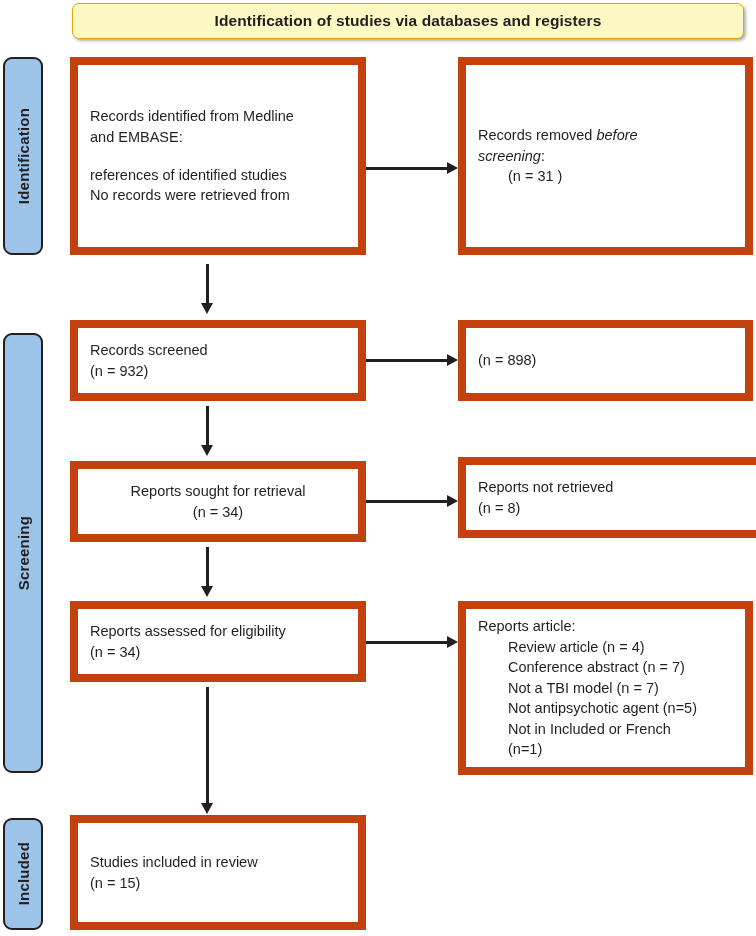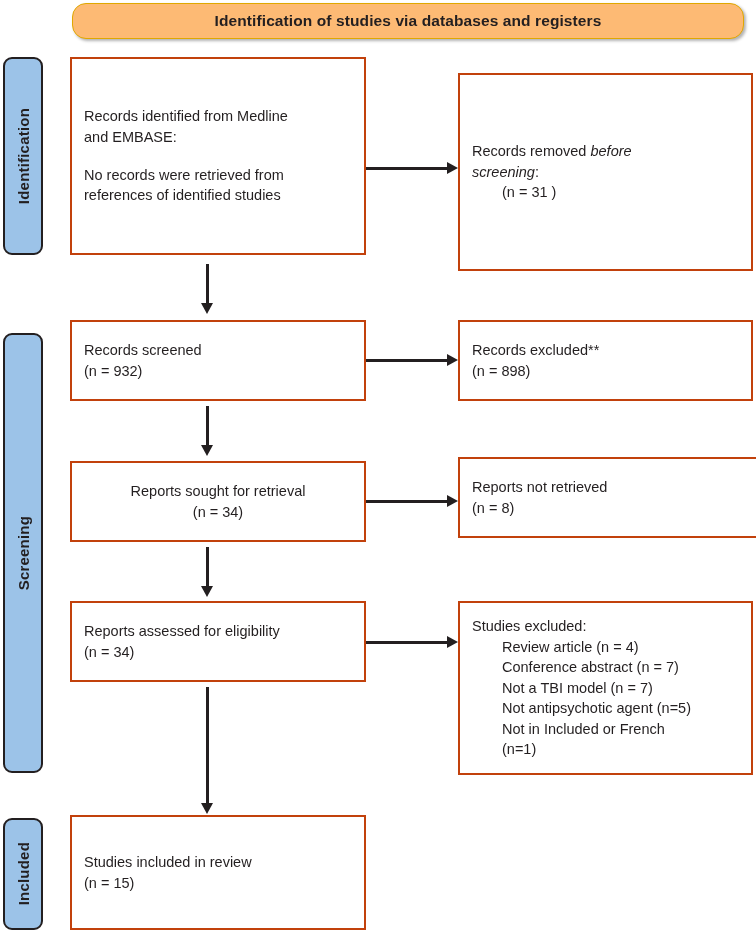--- a/index.html
+++ b/index.html
@@ -23,23 +23,23 @@
     height: 936px;
   }
 
   
   .header-bar {
     position: absolute;
     left: 72px;
     top: 3px;
     width: 672px;
     height: 36px;
-    background: #fdba74;
+    background: #fef9c3;
     border: 1px solid #e0a800;
-    border-radius: 14px;
+    border-radius: 7px;
     box-shadow: 2px 2px 3px rgba(0,0,0,0.30);
     display: flex;
     align-items: center;
     justify-content: center;
     box-sizing: border-box;
   }
   .header-bar span {
     font-size: 15.5px;
     font-weight: bold;
     color: #231f20;
@@ -69,31 +69,31 @@
     letter-spacing: 0.2px;
   }
   .stage-identification { top: 57px;  height: 198px; }
   .stage-screening     { top: 333px; height: 440px; }
   .stage-included      { top: 818px; height: 112px; }
 
   
   .box {
     position: absolute;
     background: #ffffff;
-    border: 2px solid #c2410c;
+    border: 8px solid #c2410c;
     box-sizing: border-box;
     padding: 10px 12px;
     font-size: 14.5px;
     line-height: 1.42;
     color: #231f20;
   }
   .box.vcenter { display: flex; flex-direction: column; justify-content: center; }
 
   .box-identified     { left: 70px;  top: 57px;  width: 296px; height: 198px; }
-  .box-removed        { left: 458px; top: 57px;  width: 295px; height: 198px; margin-top: 16px; }
+  .box-removed        { left: 458px; top: 57px;  width: 295px; height: 198px; }
   .box-screened       { left: 70px;  top: 320px; width: 296px; height: 81px;  }
   .box-excluded       { left: 458px; top: 320px; width: 295px; height: 81px;  }
   .box-sought         { left: 70px;  top: 461px; width: 296px; height: 81px; text-align: center;  }
   .box-notretrieved   { left: 458px; top: 457px; width: 343px; height: 81px;  }
   .box-assessed       { left: 70px;  top: 601px; width: 296px; height: 81px;  }
   .box-repexcluded    { left: 458px; top: 601px; width: 295px; height: 174px; }
   .box-included       { left: 70px;  top: 815px; width: 296px; height: 115px; }
 
   .italic { font-style: italic; }
   .indent { padding-left: 30px; display: block; }
@@ -145,57 +145,56 @@
     <span>Screening</span>
   </div>
   <div class="stage stage-included">
     <span>Included</span>
   </div>
 
   <div class="box box-identified vcenter">
     <div>Records identified from Medline</div>
     <div>and EMBASE:</div>
     <div style="height:17px"></div>
+    <div>references of identified studies</div>
     <div>No records were retrieved from</div>
-    <div>references of identified studies</div>
   </div>
 
   <div class="box box-removed vcenter">
     <div><span>Records removed </span><span class="italic">before</span></div>
     <div><span class="italic">screening</span><span>:</span></div>
     <div class="indent">(n = 31 )</div>
   </div>
 
   <div class="box box-screened vcenter">
     <div>Records screened</div>
     <div>(n = 932)</div>
   </div>
 
   <div class="box box-excluded vcenter">
-    <div>Records excluded**</div>
     <div>(n = 898)</div>
   </div>
 
   <div class="box box-sought vcenter">
     <div>Reports sought for retrieval</div>
     <div>(n = 34)</div>
   </div>
 
   <div class="box box-notretrieved vcenter">
     <div>Reports not retrieved</div>
     <div>(n = 8)</div>
   </div>
 
   <div class="box box-assessed vcenter">
     <div>Reports assessed for eligibility</div>
     <div>(n = 34)</div>
   </div>
 
   <div class="box box-repexcluded vcenter">
-    <div>Studies excluded:</div>
+    <div>Reports article:</div>
     <div class="indent">Review article (n = 4)</div>
     <div class="indent">Conference abstract (n = 7)</div>
     <div class="indent">Not a TBI model (n = 7)</div>
     <div class="indent">Not antipsychotic agent (n=5)</div>
     <div class="indent">Not in Included or French</div>
     <div class="indent">(n=1)</div>
   </div>
 
   <div class="box box-included vcenter">
     <div>Studies included in review</div>

